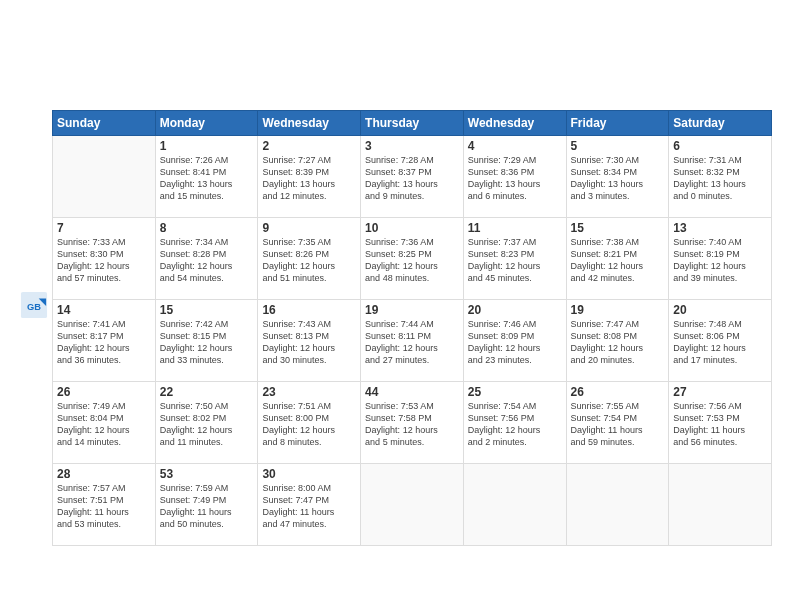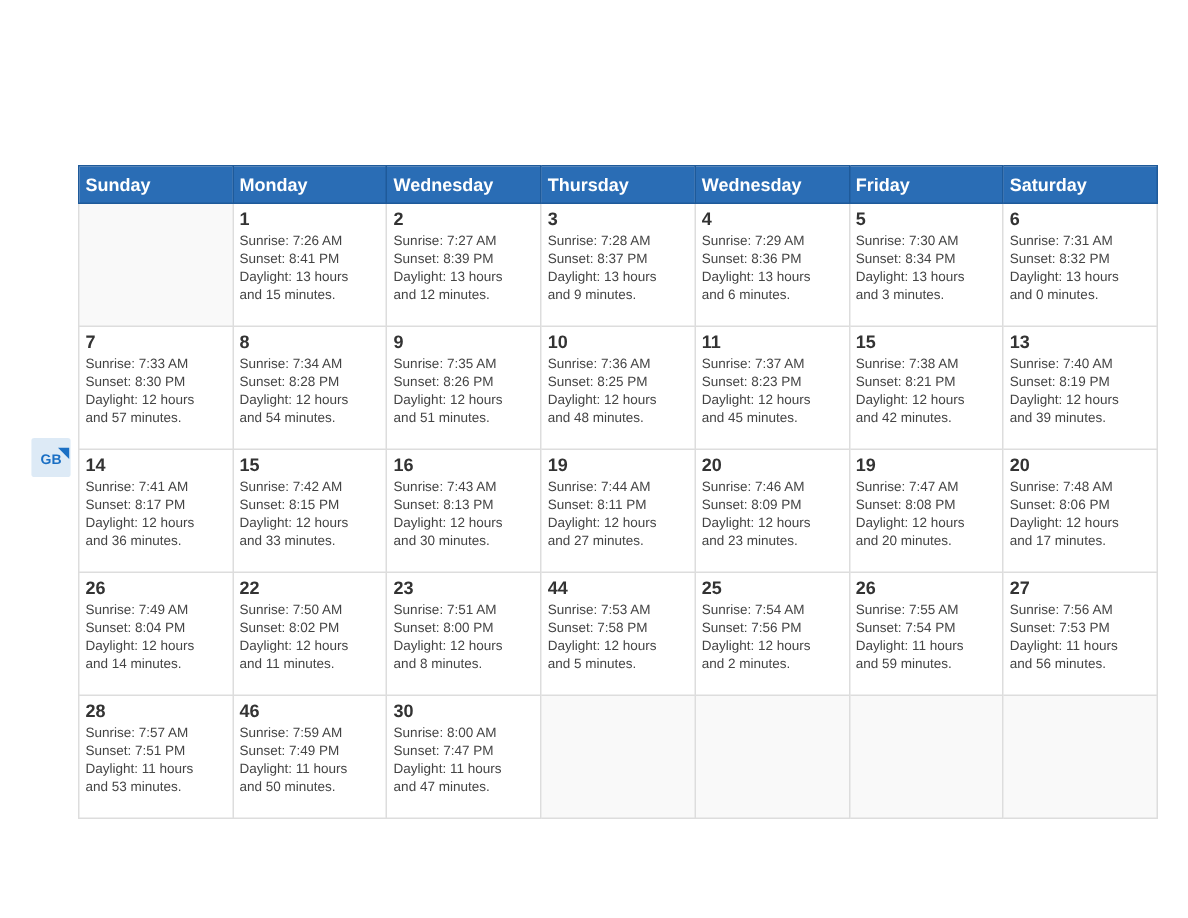--- a/index.html
+++ b/index.html
@@ -248,21 +248,21 @@
             <span class="day-number">27</span>
             <div class="day-info">Sunrise: 7:56 AM<br>Sunset: 7:53 PM<br>Daylight: 11 hours<br>and 56 minutes.</div>
           </td>
         </tr>
         <tr>
           <td>
             <span class="day-number">28</span>
             <div class="day-info">Sunrise: 7:57 AM<br>Sunset: 7:51 PM<br>Daylight: 11 hours<br>and 53 minutes.</div>
           </td>
           <td>
-            <span class="day-number">46</span>
+            <span class="day-number">53</span>
             <div class="day-info">Sunrise: 7:59 AM<br>Sunset: 7:49 PM<br>Daylight: 11 hours<br>and 50 minutes.</div>
           </td>
           <td>
             <span class="day-number">30</span>
             <div class="day-info">Sunrise: 8:00 AM<br>Sunset: 7:47 PM<br>Daylight: 11 hours<br>and 47 minutes.</div>
           </td>
           <td class="empty-cell"></td>
           <td class="empty-cell"></td>
           <td class="empty-cell"></td>
           <td class="empty-cell"></td>

